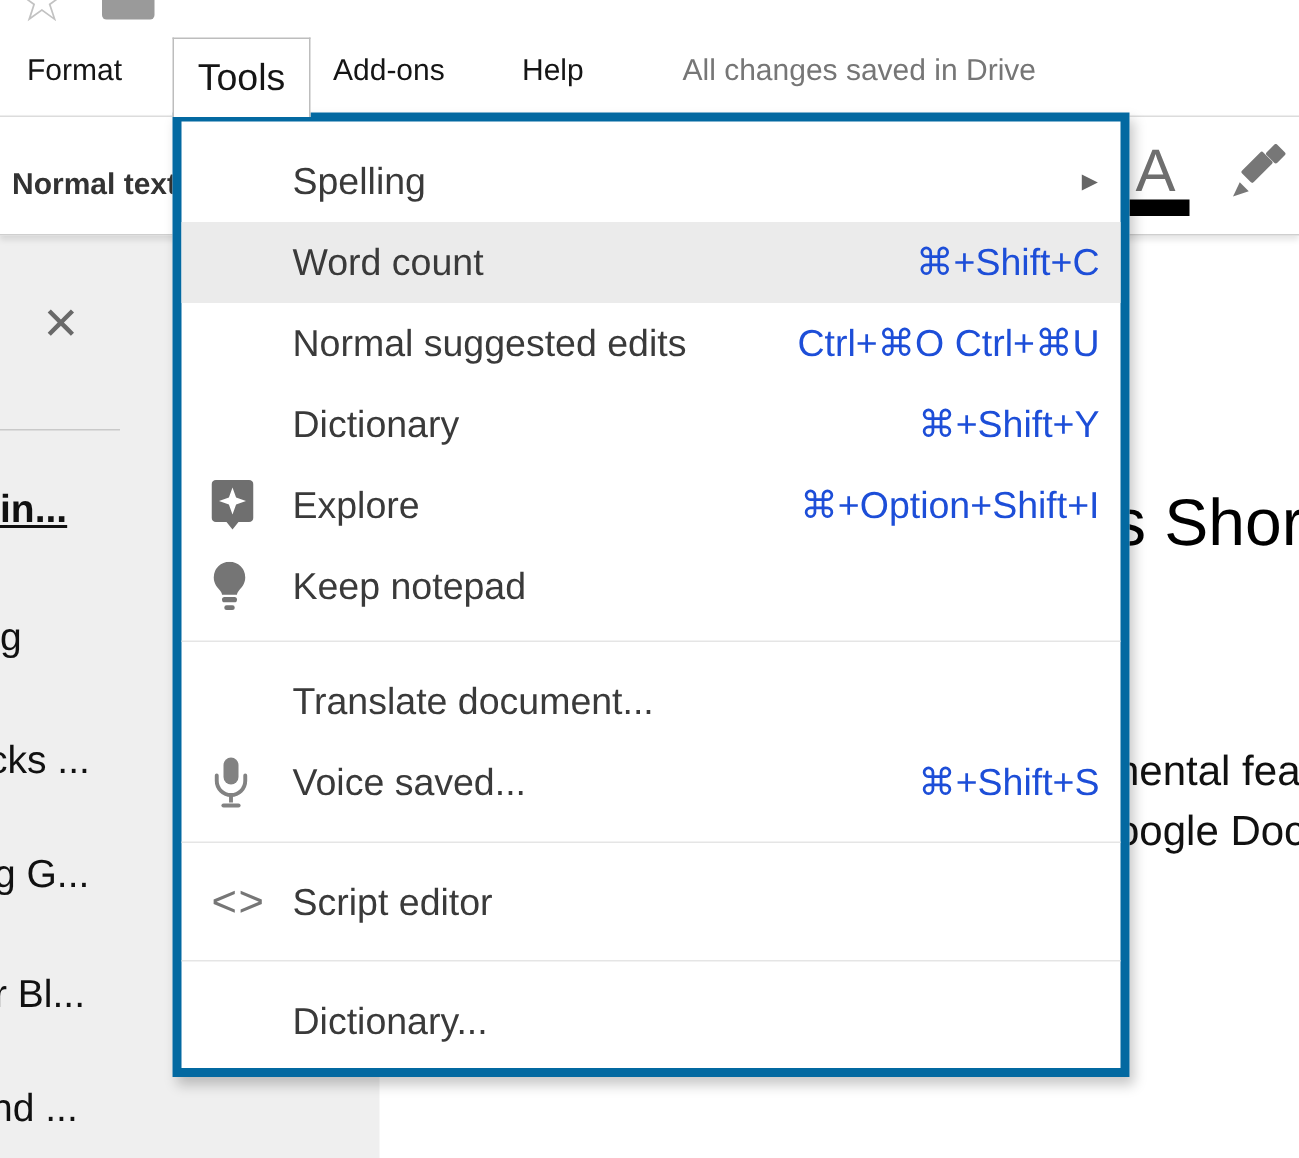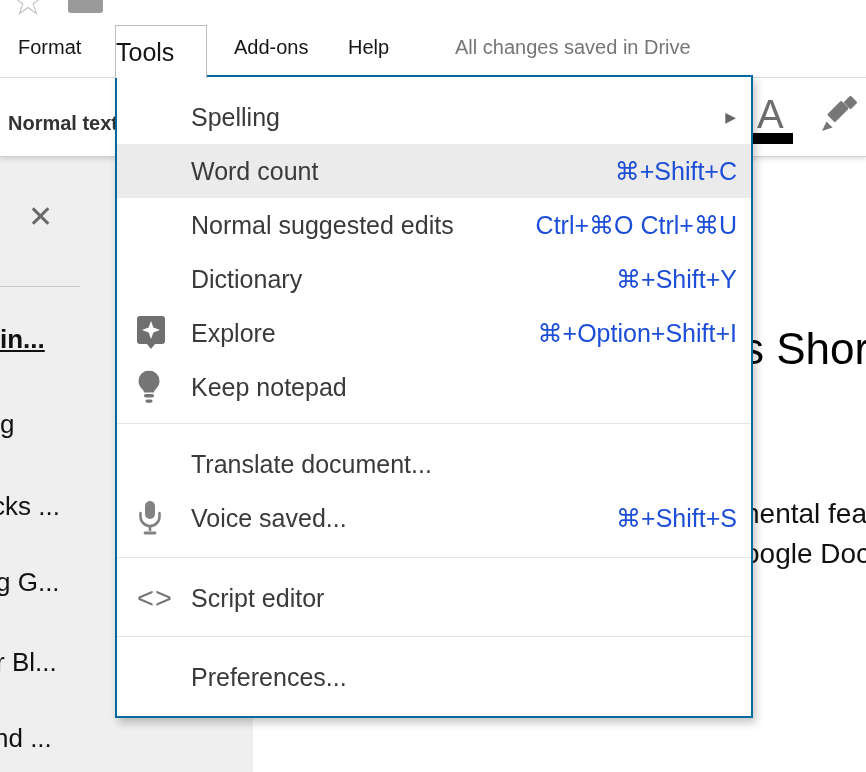--- a/index.html
+++ b/index.html
@@ -7,27 +7,27 @@
     width:866px;height:772px;position:relative;overflow:hidden;
     background:#ffffff;
     font-family:"Liberation Sans","DejaVu Sans",sans-serif;
     -webkit-font-smoothing:antialiased;
   }
   
   .star-ico{position:absolute;left:10px;top:-22px;font-size:40px;color:#c2c2c2;}
   .folder-ico{position:absolute;left:68px;top:-9px;width:35px;height:22px;background:#9a9a9a;border-radius:3px;}
   .mb-item{position:absolute;top:36px;font-size:20px;color:#151515;white-space:nowrap;cursor:default;}
   .mb-format{left:18px;}
-  .mb-addons{left:234px;}
+  .mb-addons{left:222px;}
   .mb-help{left:348px;}
   .mb-status{left:455px;color:#767676;}
   .tools-btn{
     position:absolute;left:115px;top:25px;width:92px;height:53px;z-index:30;
     background:#fff;border:1px solid #bdbdbd;border-bottom:none;box-sizing:border-box;
-    display:flex;align-items:center;
+    display:flex;align-items:center;justify-content:center;
     font-size:25px;color:#151515;
   }
   
   .toolbar{
     position:absolute;left:0;top:77px;width:866px;height:80px;background:#fff;
     border-top:1px solid #dcdcdc;border-bottom:1px solid #cfcfcf;
     box-shadow:0 3px 4px rgba(0,0,0,0.10);
     box-sizing:border-box;z-index:5;
   }
   .style-sel{position:absolute;left:8px;top:34px;font-size:20px;font-weight:bold;color:#333;white-space:nowrap;}
@@ -47,21 +47,21 @@
   .sb-item.bold{font-weight:bold;}
   .sb-i0{left:0;top:167px;text-decoration:underline;}
   .sb-i1{left:0;top:252px;}
   .sb-i2{left:-8px;top:334px;}
   .sb-i3{left:-4px;top:410px;}
   .sb-i4{left:-4px;top:490px;}
   .sb-i5{left:-6px;top:566px;}
   
   .menu{
     position:absolute;left:115px;top:75px;width:638px;height:643px;box-sizing:border-box;
-    background:#fff;border:2px solid #0369a1;
+    background:#fff;border:6px solid #0369a1;
     box-shadow:3px 5px 8px rgba(0,0,0,0.22);
     padding:13px 0 16px 0;z-index:20;
   }
   .mi{position:relative;height:54px;display:flex;align-items:center;cursor:pointer;}
   .mi .lbl{padding-left:74px;font-size:25px;color:#3a3a3a;white-space:nowrap;}
   .mi .sc{margin-left:auto;padding-right:14px;font-size:25px;color:#1d4ed8;white-space:nowrap;}
   .mi.hl{background:#ebebeb;gap:16px;}
   .mi .arrow{position:absolute;right:15px;top:50%;transform:translateY(-50%);font-size:14px;color:#666;}
   .mi .ico{position:absolute;left:20px;top:50%;transform:translateY(-50%);display:flex;}
   .mi .ico.code{font-size:29px;color:#767676;letter-spacing:1px;line-height:29px;}
@@ -180,16 +180,16 @@
   <div class="msep s2"></div>
 
   <div class="mi">
     <span class="ico code">&lt;&gt;</span>
     <span class="lbl">Script editor</span>
   </div>
 
   <div class="msep s3"></div>
 
   <div class="mi">
-    <span class="lbl">Preferences...</span>
+    <span class="lbl">Dictionary...</span>
   </div>
 
 </div>
 
 </body></html>

